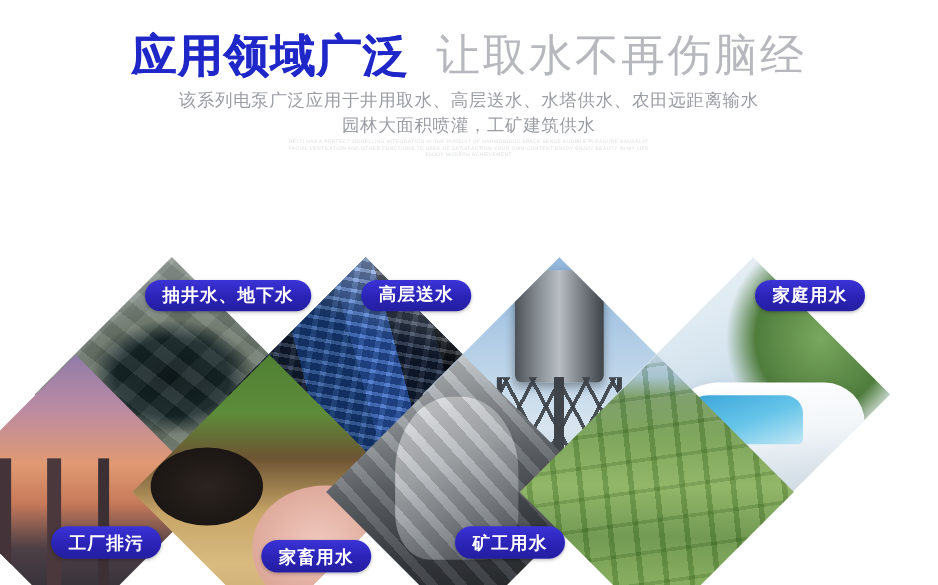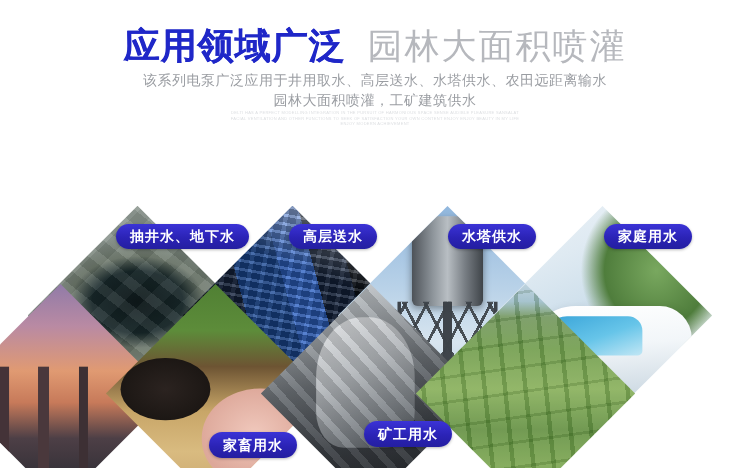--- a/index.html
+++ b/index.html
@@ -208,21 +208,21 @@
     z-index:20;
   }
   .pill.tall{ height:26px; line-height:26px; }
 </style>
 </head>
 <body>
 
 <div id="header">
 
   <div id="title-row">
-    <span id="title-main">应用领域广泛</span><span id="title-sub">园林大面积喷灌</span>
+    <span id="title-main">应用领域广泛</span><span id="title-sub">让取水不再伤脑经</span>
   </div>
 
   <div id="subtitle-1">该系列电泵广泛应用于井用取水、高层送水、水塔供水、农田远距离输水</div>
   <div id="subtitle-2">园林大面积喷灌，工矿建筑供水</div>
   <div id="microtext">DELTI HAS A PERFECT MODELLING INTEGRATION IN THE PURSUIT OF HARMONIOUS SPACE SENSE AUDIBLE PLEASURE SANSALAT
 FACIAL VENTILATION AND OTHER FUNCTIONS TO SEEK OF SATISFACTION YOUR OWN CONTENT ENJOY ENJOY BEAUTY IN MY LIFE
 ENJOY MODERN ACHIEVEMENT</div>
 </div>
 
 <div id="grid">
@@ -248,18 +248,18 @@
     </div>
   <div class="dia" style="left:293px; top:110px;">
       <div class="inner ph-miner"></div>
     </div>
   <div class="dia" style="left:448px; top:110px;">
       <div class="inner ph-farm"></div>
     </div>
 
   <div class="pill" style="left:116px; top:18px;">抽井水、地下水</div>
   <div class="pill" style="left:289px; top:18px;font-family:Liberation Serif, serif;">高层送水</div>
-  <div class="pill" style="left:448px; top:18px;">水塔供水</div>
   <div class="pill" style="left:604px; top:18px;">家庭用水</div>
 
+  <div class="pill tall" style="left:41px;  top:215px;">工厂排污</div>
   <div class="pill tall" style="left:209px; top:215px;margin-top:11px;">家畜用水</div>
   <div class="pill tall" style="left:364px; top:215px;">矿工用水</div>
 </div>
 
 </body></html>

